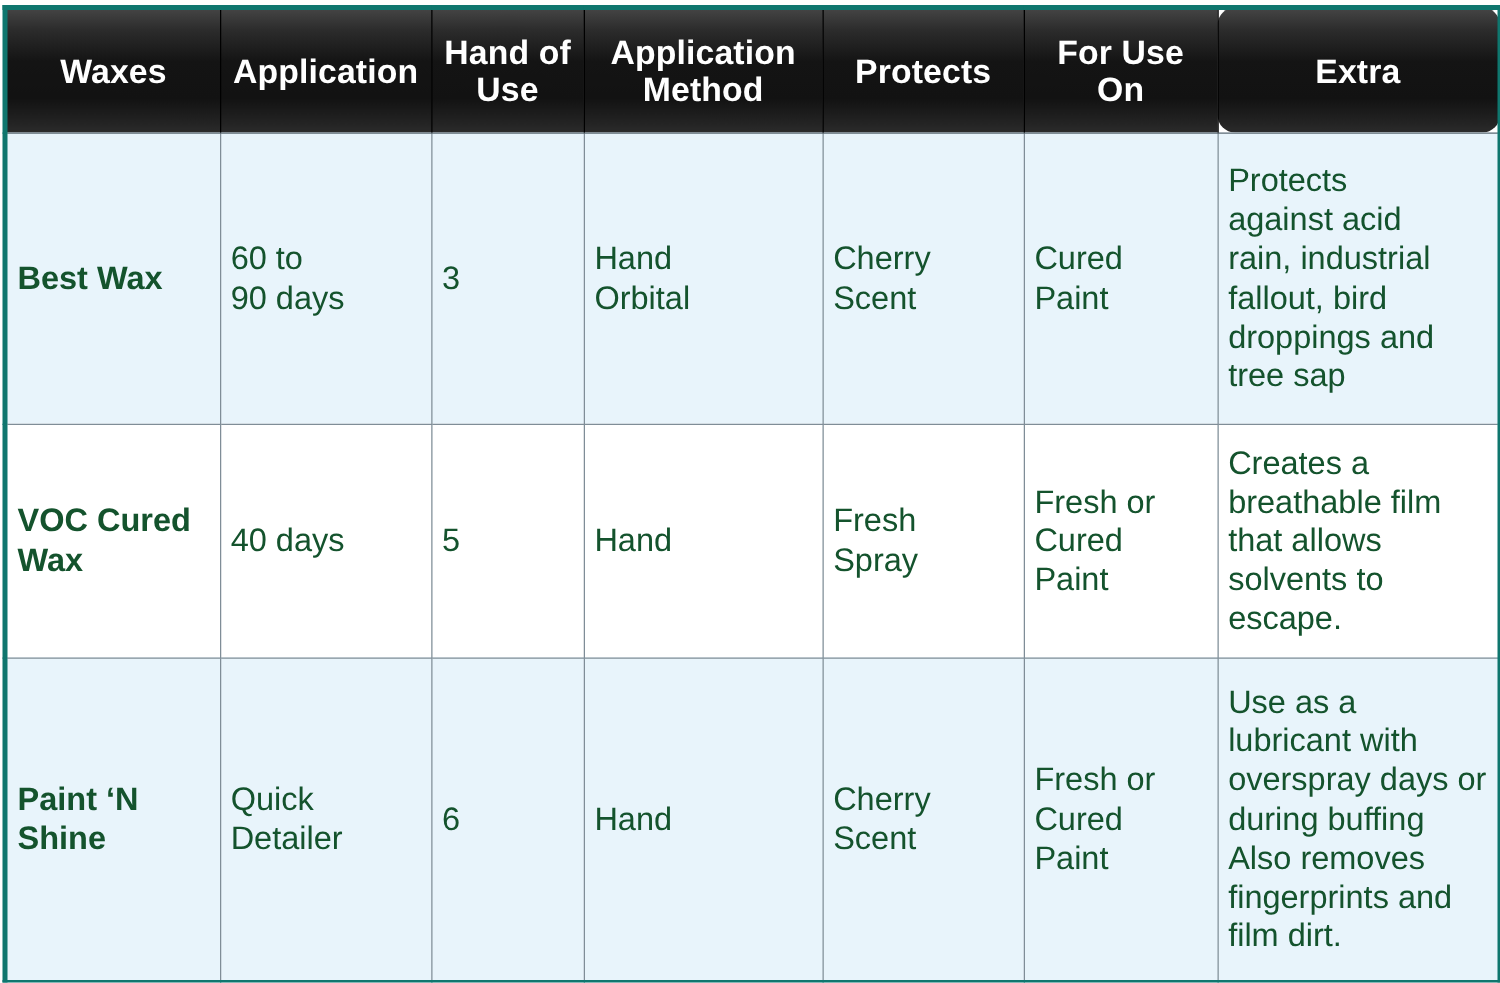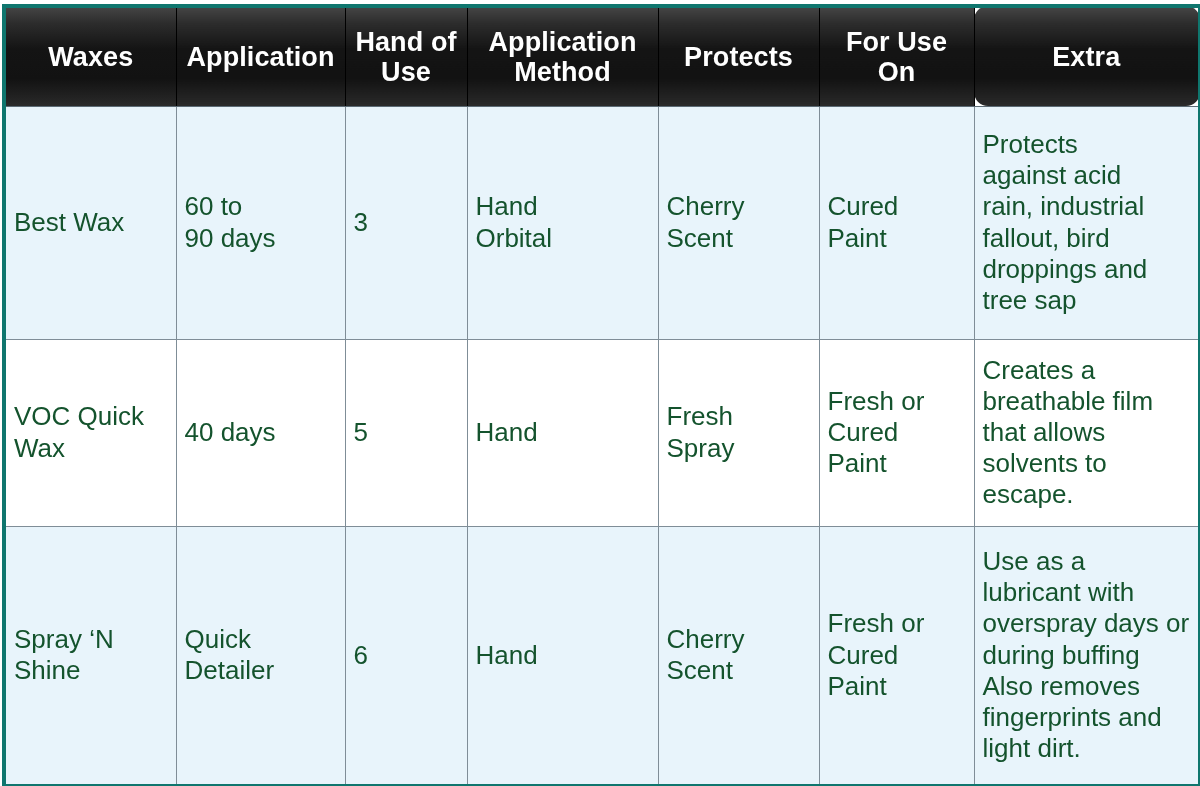--- a/index.html
+++ b/index.html
@@ -75,21 +75,21 @@
     font-size: 26px;
     line-height: 1.2;
     color: #14532d;
     border: 1px solid #7f8d97;
     padding: 4px 8px;
   }
   tbody tr.row-tint td { background: #e8f4fb; }
   tbody tr.row-plain td { background: #ffffff; }
 
   td.name-cell {
-    font-weight: normal;
+    font-weight: bold;
   }
 
   tbody tr.r1 { height: 233px; }
   tbody tr.r2 { height: 187px; }
   tbody tr.r3 { height: 260px; }
 
   .cell-text {
     display: block;
     white-space: pre-line;
   }
@@ -167,21 +167,21 @@
 against acid
 rain, industrial
 fallout, bird
 droppings and
 tree sap</span>
           </td>
       </tr>
 
       <tr class="row-plain r2">
         <td class="name-cell">
-            <span class="cell-text">VOC Quick
+            <span class="cell-text">VOC Cured
 Wax</span>
           </td>
         <td>
             <span class="cell-text">40 days</span>
           </td>
         <td>
             <span class="cell-text">5</span>
           </td>
         <td>
             <span class="cell-text">Hand</span>
@@ -199,21 +199,21 @@
             <span class="cell-text">Creates a
 breathable film
 that allows
 solvents to
 escape.</span>
           </td>
       </tr>
 
       <tr class="row-tint r3">
         <td class="name-cell">
-            <span class="cell-text">Spray ‘N
+            <span class="cell-text">Paint ‘N
 Shine</span>
           </td>
         <td>
             <span class="cell-text">Quick
 Detailer</span>
           </td>
         <td>
             <span class="cell-text">6</span>
           </td>
         <td>
@@ -228,18 +228,18 @@
 Cured
 Paint</span>
           </td>
         <td>
             <span class="cell-text">Use as a
 lubricant with
 overspray days or
 during buffing
 Also removes
 fingerprints and
-light dirt.</span>
+film dirt.</span>
           </td>
       </tr>
     </tbody>
   </table>
 </div>
 
 </body></html>

